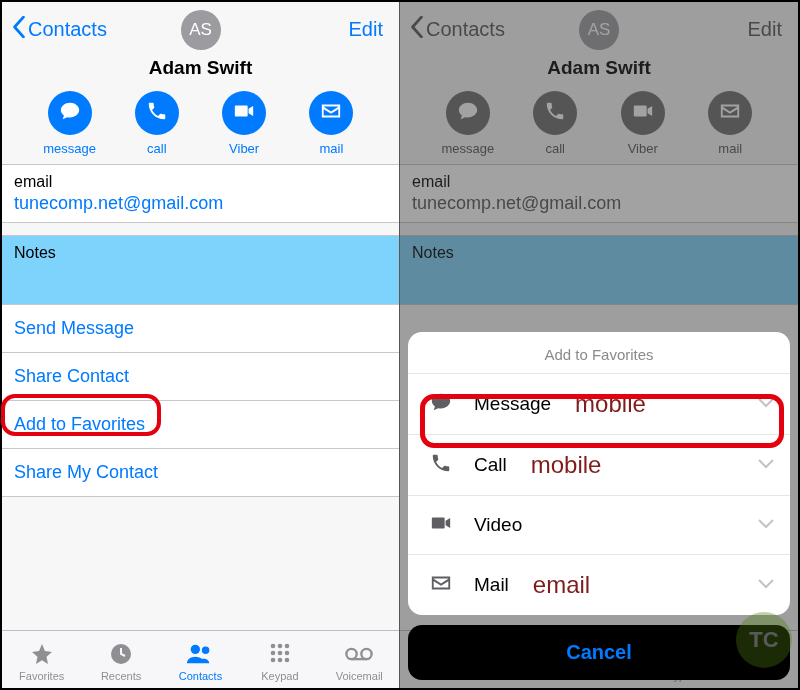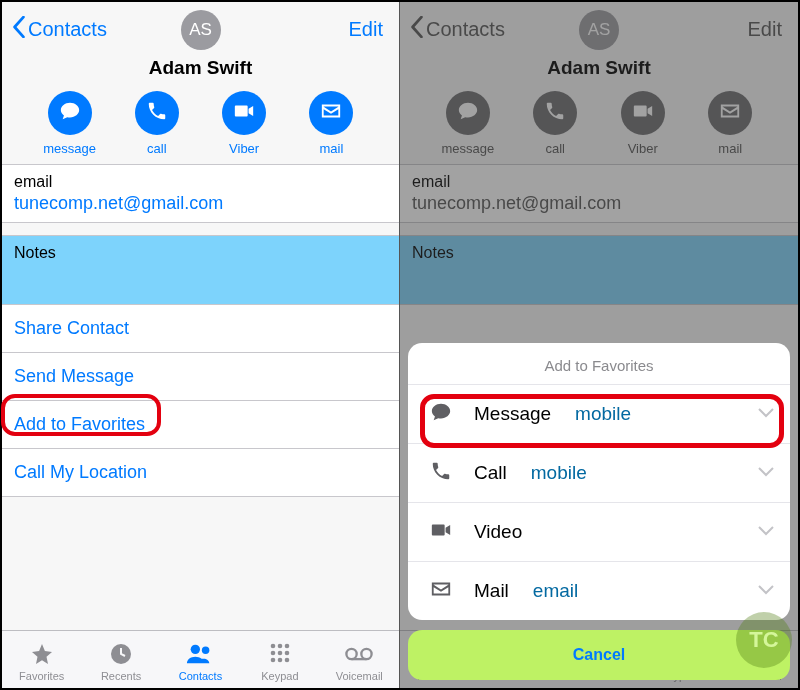--- a/index.html
+++ b/index.html
@@ -156,31 +156,31 @@
     display: flex; align-items: center;
     padding: 16px 18px;
     border-bottom: 1px solid #e5e5ea;
     gap: 18px;
     position: relative;
   }
   .sheet-row:last-child { border-bottom: none; }
   .sheet-row .ic { width: 30px; display:flex; align-items:center; justify-content:center; }
   .sheet-row .ic svg { width: 26px; height: 22px; fill: #5f5f63; }
   .sheet-row .txt { font-size: 19px; color: #000; }
-  .sheet-row .sub { font-size: 19px; color: #0369a1; margin-left: 6px; }
+  .sheet-row .sub { font-size: 24px; color: #7f1d1d; margin-left: 6px; }
   .sheet-row .chev {
     position: absolute; right: 16px; top: 50%; transform: translateY(-50%);
   }
   .sheet-row .chev svg { width: 16px; height: 12px; fill: #c3c3c7; }
   .sheet-cancel {
-    background: #bef264;
+    background: #000000;
     border-radius: 14px;
     text-align: center;
     padding: 16px 0;
-    font-size: 16px;
+    font-size: 20px;
     font-weight: 600;
     color: #007aff;
   }
   
   .hl {
     position: absolute;
     border: 4px solid #e3000f;
     border-radius: 14px;
     pointer-events: none;
     z-index: 50;
@@ -260,24 +260,24 @@
     <div class="section">
       <div class="label">email</div>
       <div class="value">tunecomp.net@gmail.com</div>
     </div>
 
     <div class="notes-section">
       <div class="label">Notes</div>
     </div>
 
     <div class="links-group">
+      <div class="link-row">Send Message</div>
       <div class="link-row">Share Contact</div>
-      <div class="link-row">Send Message</div>
       <div class="link-row">Add to Favorites</div>
-      <div class="link-row">Call My Location</div>
+      <div class="link-row">Share My Contact</div>
     </div>
 
     <div class="spacer"></div>
 
     <div class="tabbar">
       <div class="tab">
         <span><svg viewBox="0 0 24 24">
               <path d="M12 2l2.9 6.9L22 10l-5.5 4.8L18 22l-6-3.7L6 22l1.5-7.2L2 10l7.1-1.1z"></path>
             </svg></span>
         <div class="tl">Favorites</div>

